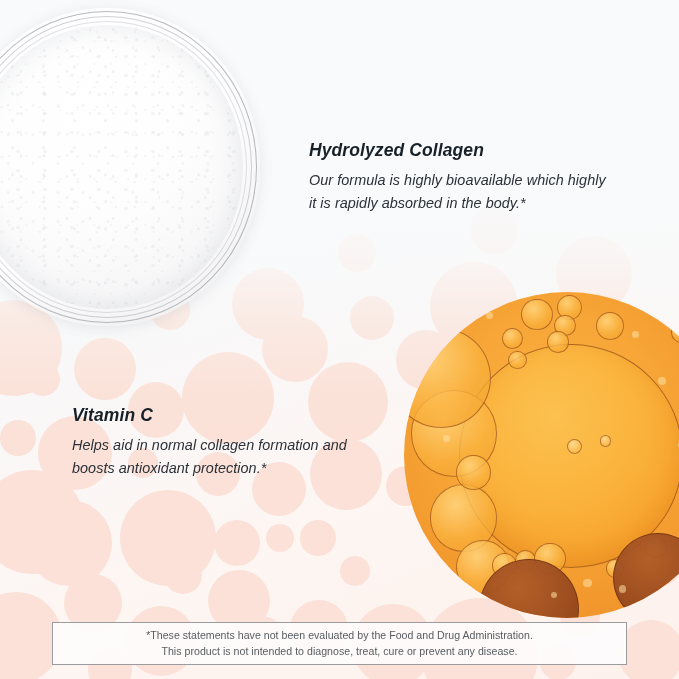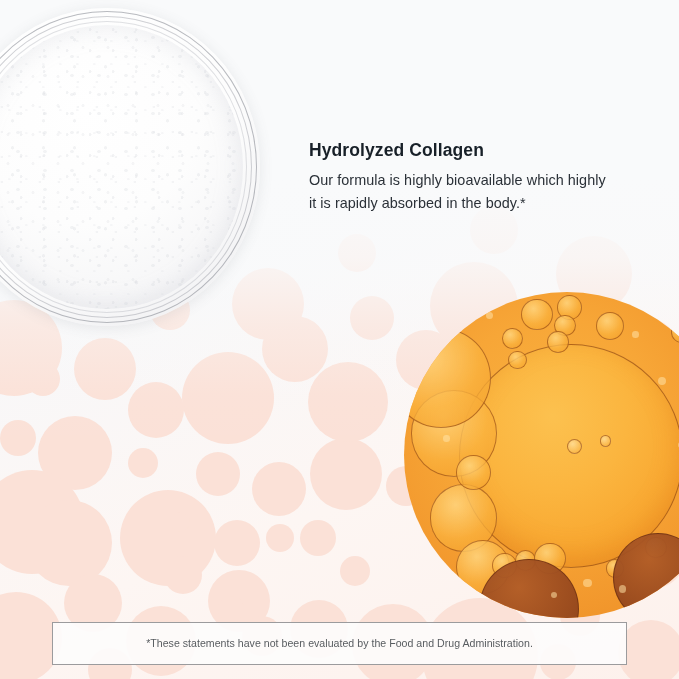--- a/index.html
+++ b/index.html
@@ -139,20 +139,21 @@
   }
   .oil-speck {
     position: absolute;
     border-radius: 50%;
     background: rgba(255,226,165,0.55);
   }
 
   
   .feature {
     position: absolute;
+    font-style: italic;
   }
   .feature-title {
     margin: 0 0 8px 0;
     font-size: 17.5px;
     font-weight: bold;
     color: #182028;
     letter-spacing: 0.1px;
   }
   .feature-desc {
     margin: 0;
@@ -293,18 +294,23 @@
     <div class="oil-speck" style="left:12%; top:44%; width:2%;   height:2%;"></div>
     <div class="oil-speck" style="left:66%; top:90%; width:2.2%; height:2.2%;"></div>
 
   </div>
 
   <div class="feature" id="feature-collagen">
     <h2 class="feature-title">Hydrolyzed Collagen</h2>
     <p class="feature-desc">Our formula is highly bioavailable which highly it is rapidly absorbed in the body.*</p>
   </div>
 
+  <div class="feature" id="feature-vitaminc">
+    <h2 class="feature-title">Vitamin C</h2>
+    <p class="feature-desc">Helps aid in normal collagen formation and boosts antioxidant protection.*</p>
+  </div>
 
   <div class="disclaimer">
     <div class="disclaimer-line">*These statements have not been evaluated by the Food and Drug Administration.</div>
+    <div class="disclaimer-line">This product is not intended to diagnose, treat, cure or prevent any disease.</div>
   </div>
 
 </div>
 
 </body></html>

